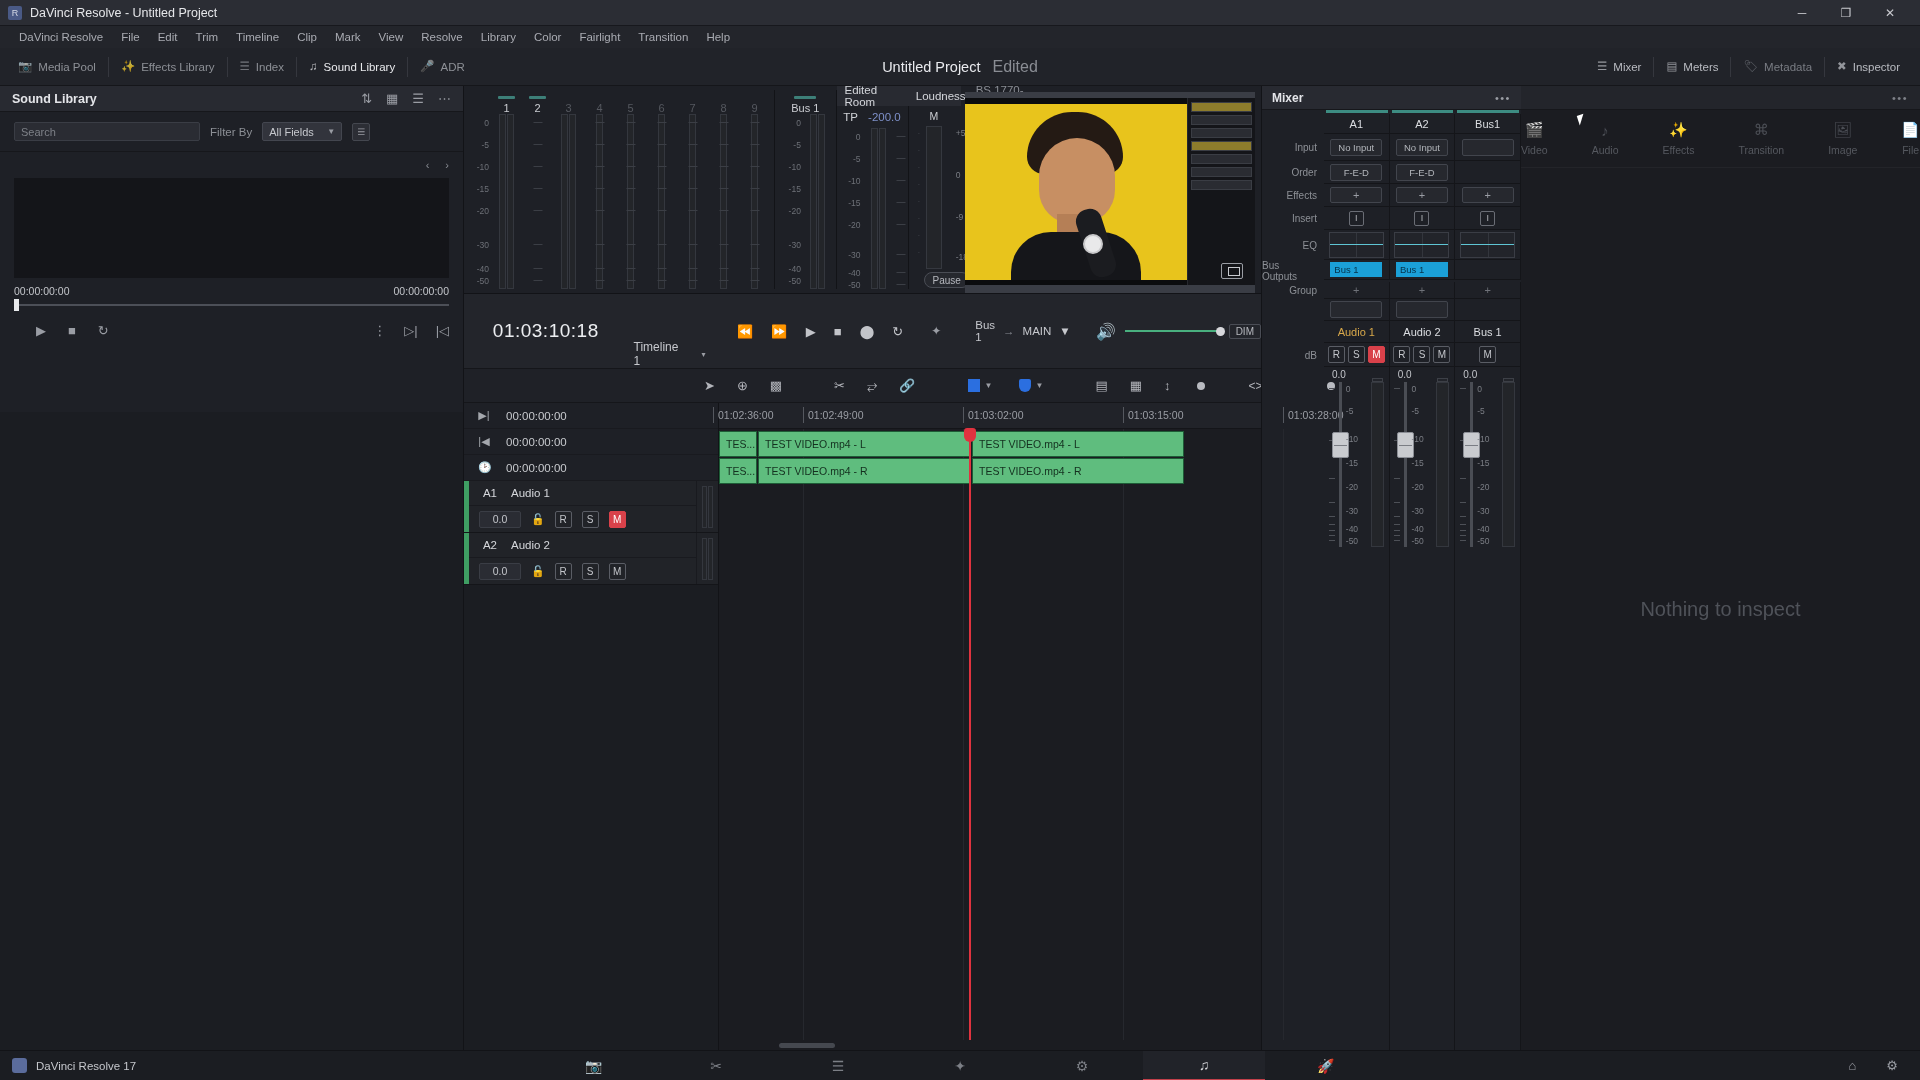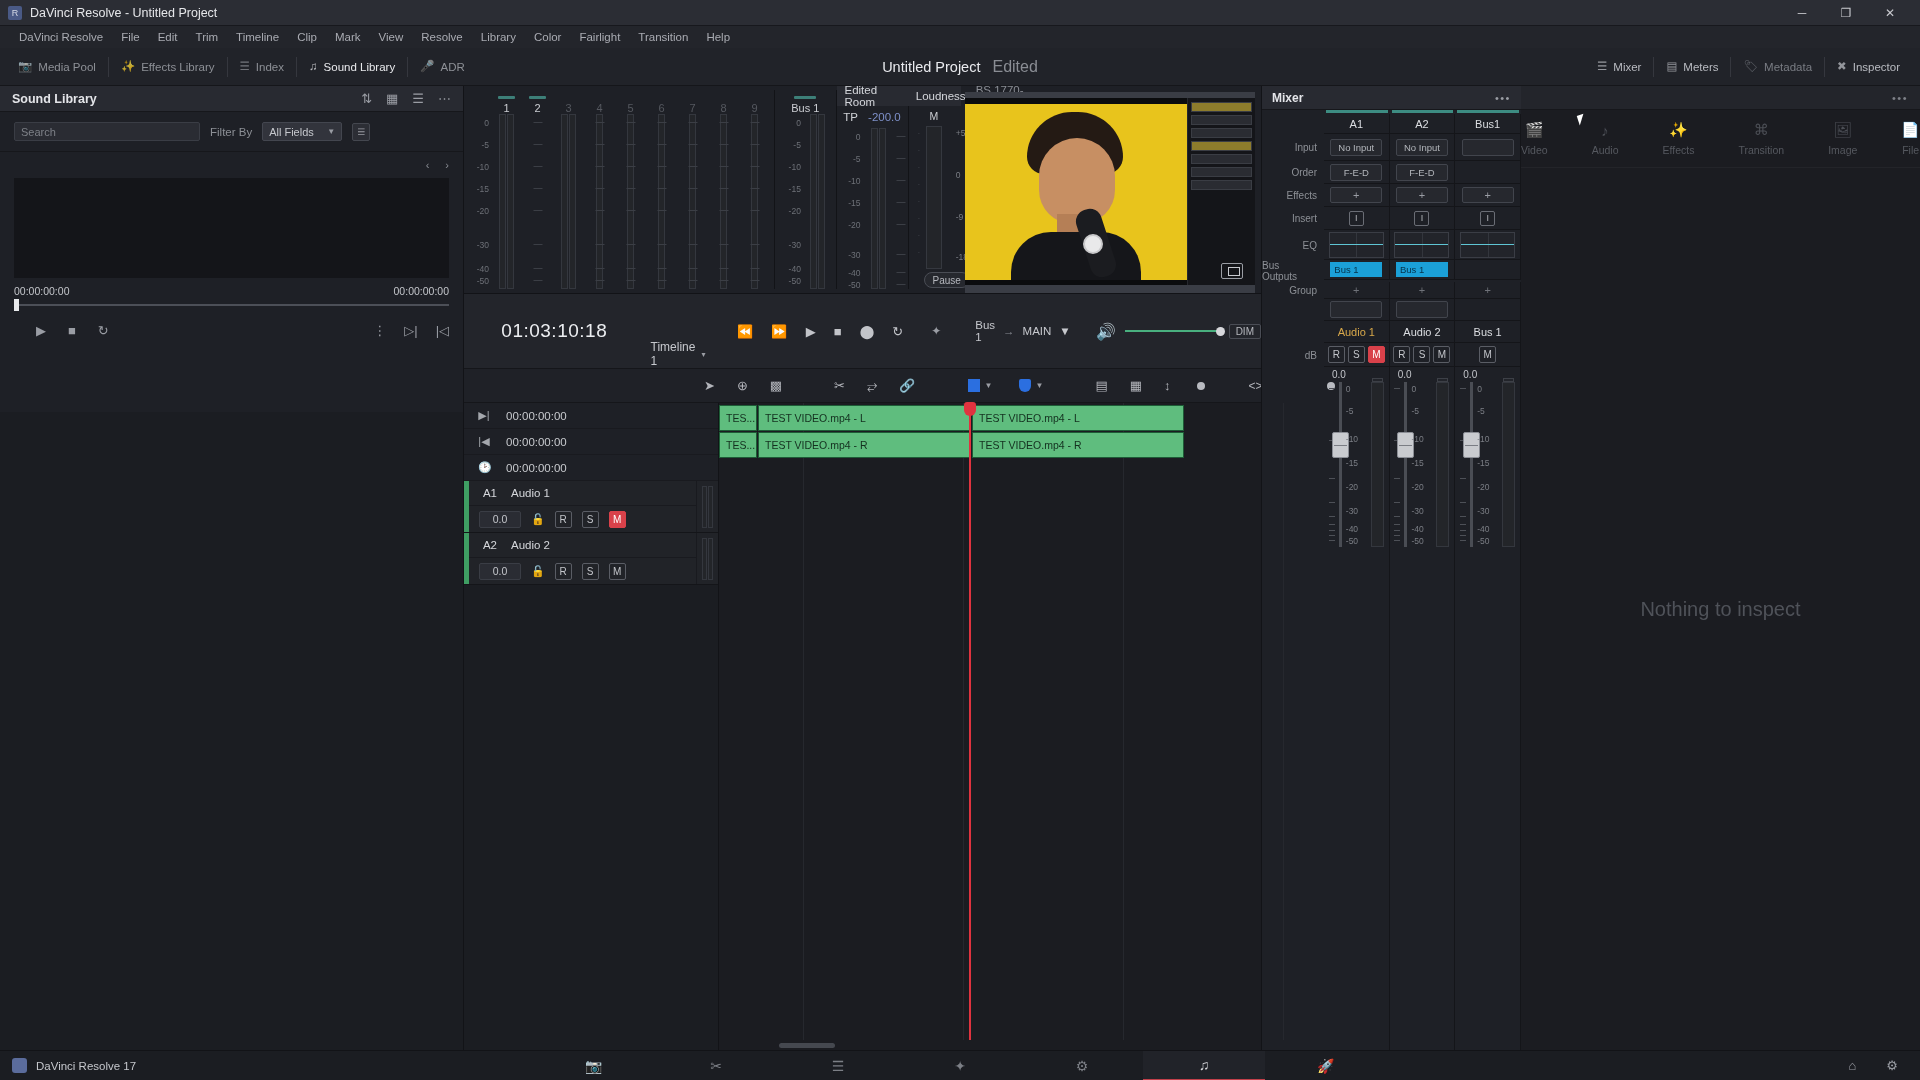--- a/index.html
+++ b/index.html
@@ -159,21 +159,21 @@
   .thumb.y{ background:#8d7c2c;}
   .vw-botbar{ height:8px;background:#3a3d45;position:relative;}
   .vw-pip{ position:absolute;right:12px;bottom:14px;width:22px;height:16px;
      border:1px solid #9a9da4;border-radius:2px;background:rgba(20,21,25,.6);}
   .vw-pip:after{ content:'';position:absolute;right:2px;bottom:2px;width:10px;height:7px;
      border:1px solid #c8cacf;}
 
   .transport{ flex:0 0 38px;display:flex;align-items:center;background:#23252b;
      border-bottom:1px solid #15161a;padding-left:10px;gap:0;}
   .tc-big{ font-size:19px;color:#eceef1;letter-spacing:.5px;width:200px;text-align:center;}
-  .tl-sel{ display:flex;align-items:center;gap:6px;font-size:12px;color:#c6c8cd;margin-left:16px;margin-top:46px;}
+  .tl-sel{ display:flex;align-items:center;gap:23px;font-size:12px;color:#c6c8cd;margin-left:16px;margin-top:46px;}
   .tl-sel .cv{ font-size:8px;color:#9a9da4;}
   .tp-btns{ display:flex;align-items:center;gap:18px;margin-left:32px;font-size:13px;color:#c2c4c9;}
   .tp-btns .rec{ color:#c2c4c9;}
   .tp-extra{ display:flex;align-items:center;gap:10px;margin-left:28px;font-size:12px;color:#9a9da4;}
   .bus-route{ display:flex;align-items:center;gap:8px;margin-left:34px;font-size:11.5px;color:#c6c8cd;}
   .bus-route .arr{ color:#8a8d94;}
   .vol-grp{ display:flex;align-items:center;gap:8px;margin-left:26px;}
   .vol-track{ width:96px;height:2px;background:#49b07f;position:relative;}
   .vol-knob{ width:9px;height:9px;border-radius:50%;background:#d7d8dc;position:absolute;
      right:-4px;top:-3.5px;}
@@ -868,20 +868,27 @@
             </div>
             <div class="trk-meter">
                 <i></i>
                 <i></i>
               </div>
           </div>
           <div style="flex:1;background:#1b1d22;"></div>
         </div>
 
         <div class="tl-area">
+          <div class="ruler">
+            <div class="tk" style="left:-6px;">01:02:36:00</div>
+            <div class="tk" style="left:84px;">01:02:49:00</div>
+            <div class="tk" style="left:244px;">01:03:02:00</div>
+            <div class="tk" style="left:404px;">01:03:15:00</div>
+            <div class="tk" style="left:564px;">01:03:28:00</div>
+          </div>
           <div class="clips">
             <div class="gridline" style="left:84px;"></div>
             <div class="gridline" style="left:244px;"></div>
             <div class="gridline" style="left:404px;"></div>
             <div class="gridline" style="left:564px;"></div>
 
             <div class="clip" style="left:0px;top:2px;width:38px;height:26px;">
               <span class="lbl">TES... - L</span>
             </div>
             <div class="clip" style="left:39px;top:2px;width:212px;height:26px;">

